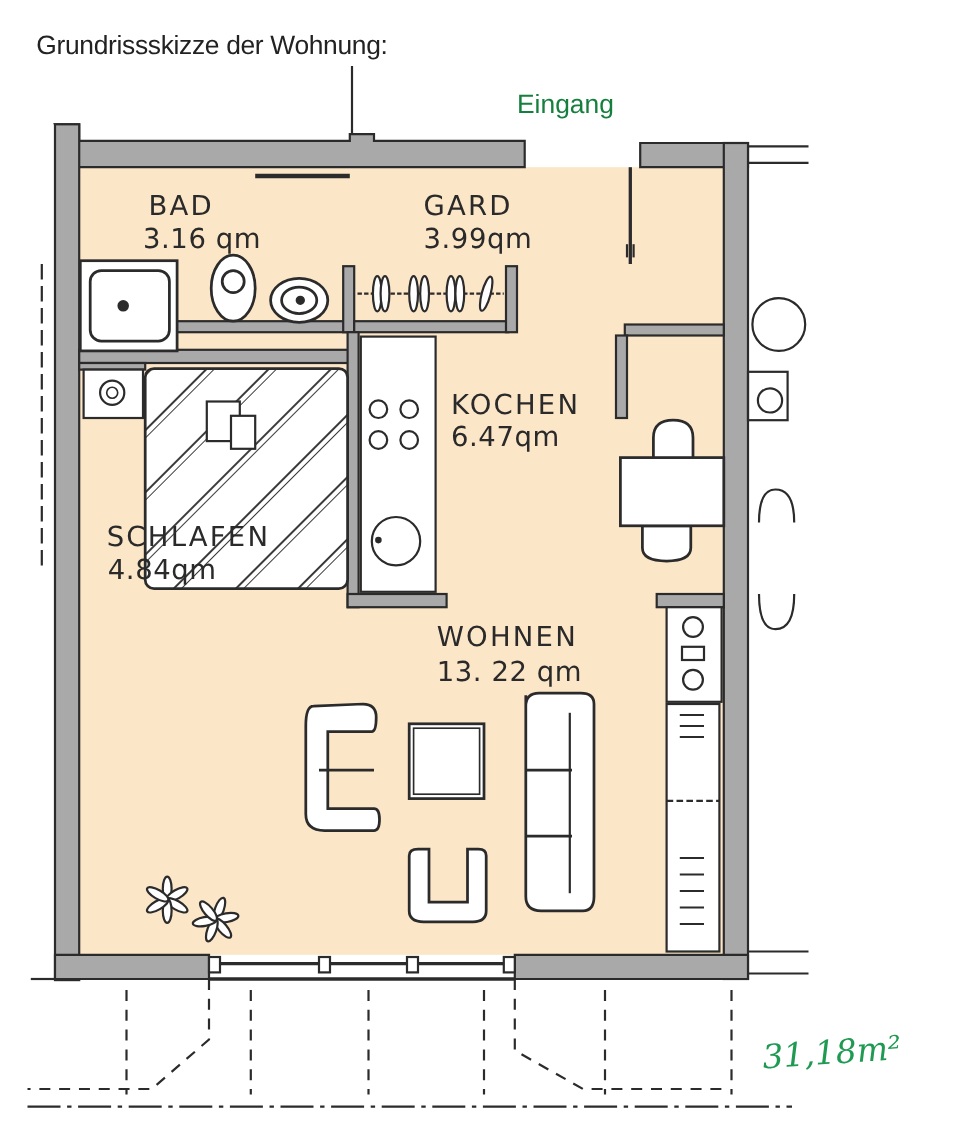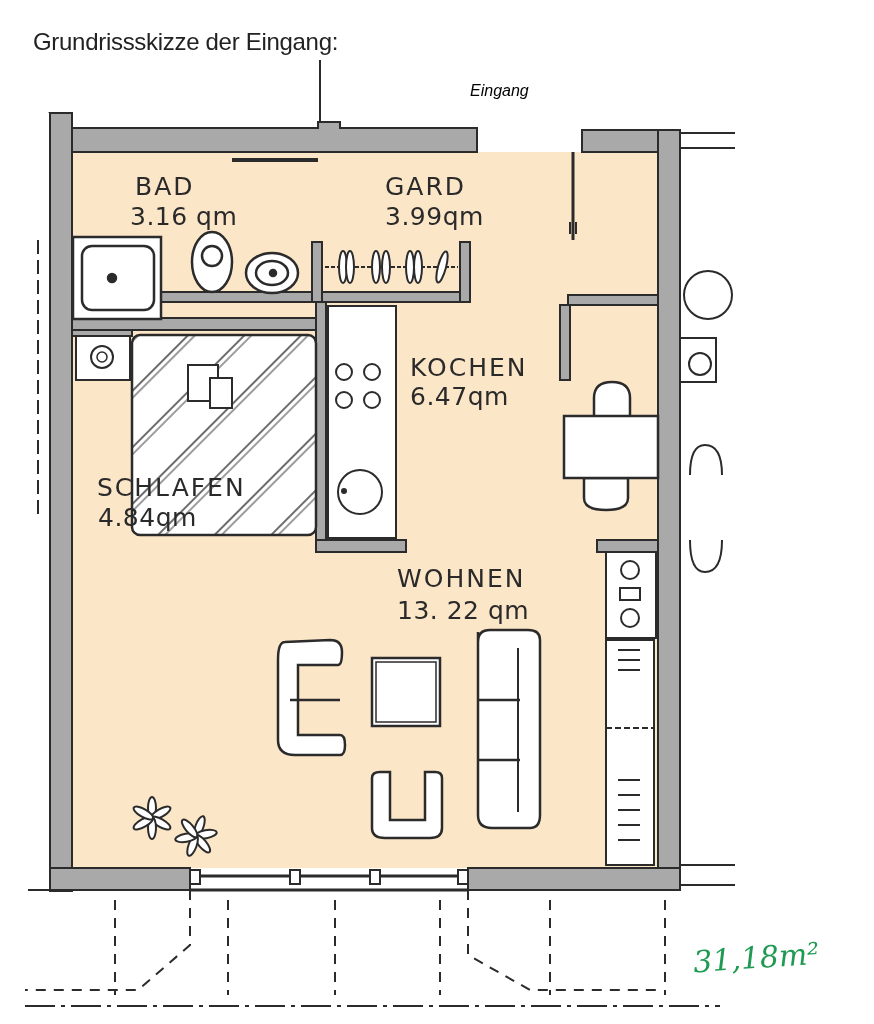--- a/index.html
+++ b/index.html
@@ -1,27 +1,27 @@
 <!DOCTYPE html>
 <html><head>
 <meta charset="utf-8">
 <style>
   html, body { margin:0; padding:0; background:#ffffff; }
   body { width:874px; height:1024px; position:relative; overflow:hidden; font-family:"Liberation Sans", sans-serif; }
   .title { position:absolute; left:33px; top:28px; font-size:24px; color:#222; letter-spacing:-0.3px; }
-  .entrance { position:absolute; left:470px; top:82px; font-size:16px; color:#000000;font-style:italic; }
+  .entrance { position:absolute; left:470px; top:82px; font-size:24px; color:#15803d; }
   .room-label { font-family:"DejaVu Sans", sans-serif; fill:#2a2a2a; font-size:25px; letter-spacing:2px; }
   .room-area { font-family:"DejaVu Sans", sans-serif; fill:#2a2a2a; font-size:25px; letter-spacing:0.5px; }
   .total { position:absolute; left:693px; top:940px; font-family:"DejaVu Serif", serif; font-style:italic; font-size:30px; color:#1f9a52; transform:rotate(-4deg); }
   svg { position:absolute; left:0; top:0; }
 </style>
 </head>
 <body>
 
-<div class="title">Grundrissskizze der Eingang:</div>
+<div class="title">Grundrissskizze der Wohnung:</div>
 <div class="entrance">Eingang</div>
 
 <svg width="874" height="1024" viewBox="0 0 874 1024">
 
   <g>
     <rect x="72" y="152" width="586" height="716" fill="#fce6c8"></rect>
   </g>
 
   <g fill="#a9a9a9" stroke="#2b2b2b" stroke-width="2">
 

